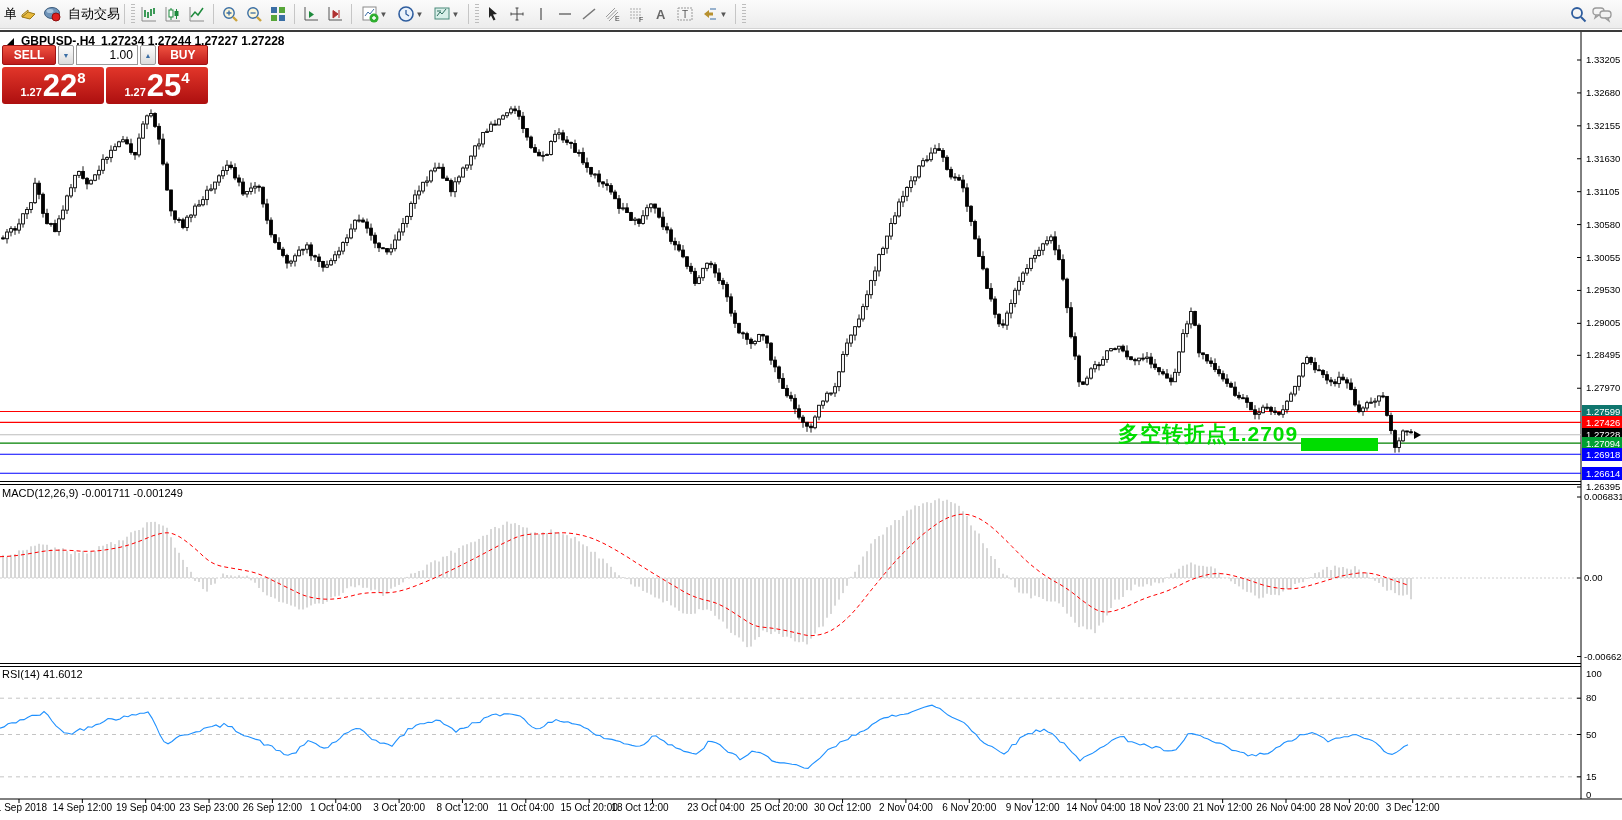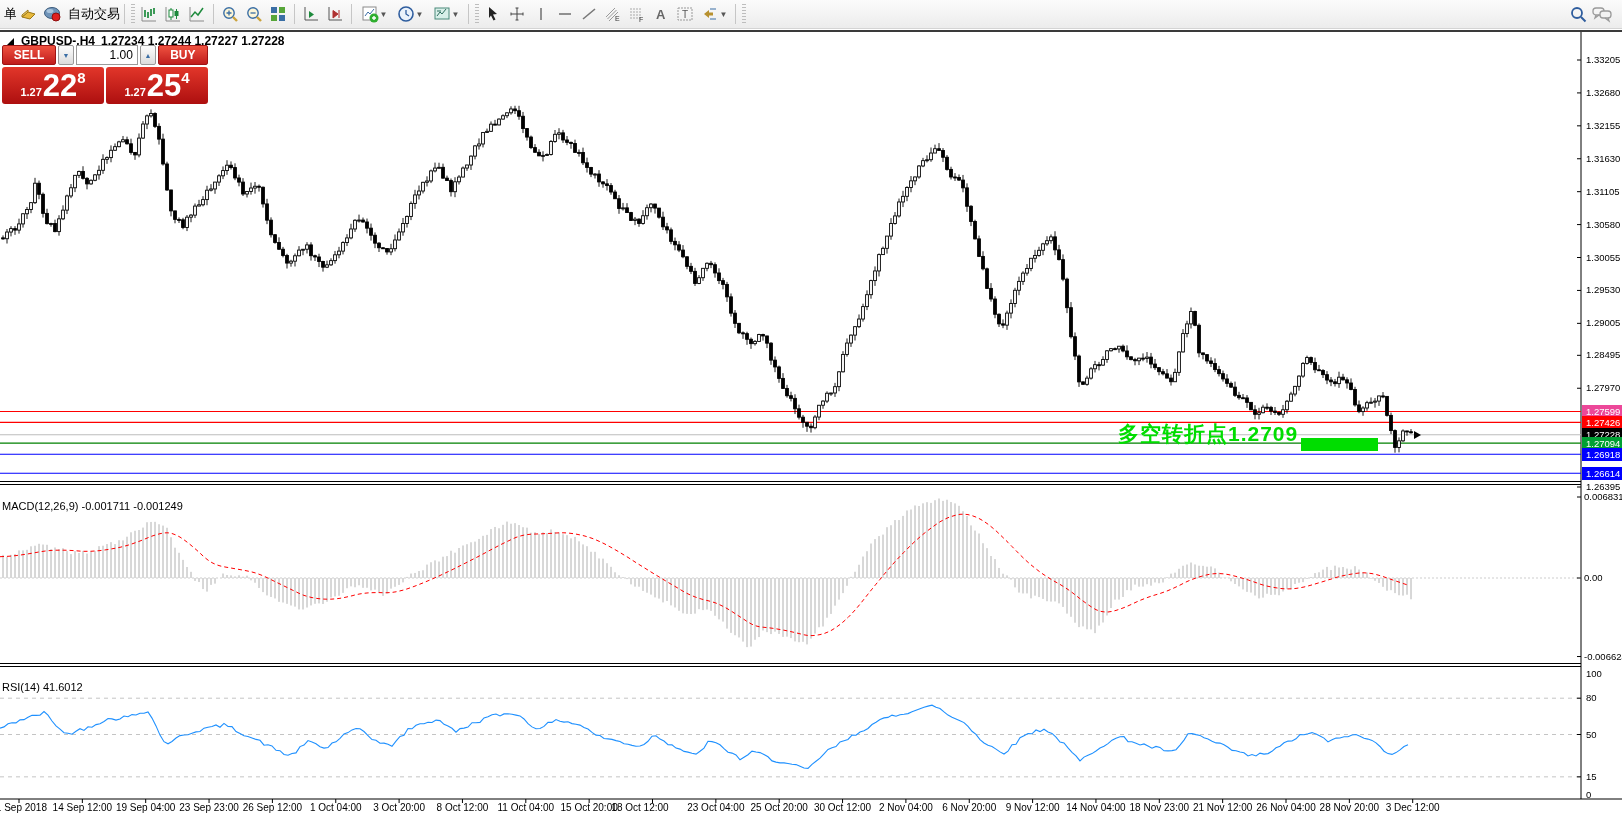--- a/index.html
+++ b/index.html
@@ -23,21 +23,21 @@
   .win-border-a{position:absolute;left:0;top:28px;width:1622px;height:1px;background:#d4d4d4;}
   .win-border-b{position:absolute;left:0;top:30px;width:1622px;height:2px;background:#3a3a3a;}
   
   .title-row{position:absolute;left:6px;top:34px;display:flex;align-items:center;gap:6px;
              font-size:12px;font-weight:bold;color:#000;}
   .chart-canvas{position:absolute;left:0;top:0;width:1622px;height:820px;}
   .labels-layer{position:absolute;left:0;top:0;width:1622px;height:820px;pointer-events:none;}
   .axlbl{position:absolute;font-size:9.5px;line-height:10px;color:#000;white-space:nowrap;}
   .levelbox{position:absolute;left:1582px;width:40px;height:13px;box-sizing:border-box;
             color:#fff;font-size:9.5px;line-height:13px;padding-left:4px;}
-  .panel-label{position:absolute;left:2px;font-size:11px;color:#000;white-space:nowrap;margin-top:13px;}
+  .panel-label{position:absolute;left:2px;font-size:11px;color:#000;white-space:nowrap;}
   .datelbl{position:absolute;top:802px;font-size:10px;color:#000;transform:translateX(-50%);white-space:nowrap;}
   .annotation{position:absolute;left:1118px;top:420px;font-size:21px;font-weight:bold;letter-spacing:1px;
               white-space:nowrap;}
   
   .trade-panel{position:absolute;left:2px;top:45px;width:206px;}
   .tp-row{display:flex;height:20px;gap:2px;}
   .btn-trade{background:linear-gradient(#ef5240,#c01c1c);color:#fff;font-weight:bold;font-size:12px;
              display:flex;align-items:center;justify-content:center;border-radius:2px;border:1px solid #9e1414;box-sizing:border-box;}
   .btn-sell{width:55px;} .btn-buy{width:51px;}
   .spinbtn{width:16px;background:linear-gradient(#fdfdfd,#dcdcdc);border:1px solid #9a9a9a;box-sizing:border-box;
@@ -1414,21 +1414,21 @@
       <div class="axlbl " style="left: 1586px; top: 120.837px;">1.32155</div>
       <div class="axlbl " style="left: 1586px; top: 153.756px; text-align: center;">1.31630</div>
       <div class="axlbl " style="left: 1586px; top: 186.674px;">1.31105</div>
       <div class="axlbl " style="left: 1586px; top: 219.593px;">1.30580</div>
       <div class="axlbl " style="left: 1586px; top: 252.511px;">1.30055</div>
       <div class="axlbl " style="left: 1586px; top: 285.43px;">1.29530</div>
       <div class="axlbl " style="left: 1586px; top: 318.348px;">1.29005</div>
       <div class="axlbl " style="left: 1586px; top: 350.326px;">1.28495</div>
       <div class="axlbl " style="left: 1586px; top: 383.245px;">1.27970</div>
       <div class="axlbl " style="left: 1586px; top: 482.001px;">1.26395</div>
-      <div class="levelbox" style="top: 405.007px; background: #ec4899;">1.27599</div>
+      <div class="levelbox" style="top: 405.007px; background: #0f766e;">1.27599</div>
       <div class="levelbox" style="top: 415.855px; background: rgb(255, 0, 0);">1.27426</div>
       <div class="levelbox" style="top: 428.27px; background: rgb(0, 0, 0);">1.27228</div>
       <div class="levelbox" style="top: 436.672px; background: rgb(0, 160, 51);">1.27094</div>
       <div class="levelbox" style="top: 447.707px; background: rgb(0, 0, 255);">1.26918</div>
       <div class="levelbox" style="top: 466.769px; background: rgb(0, 0, 255);">1.26614</div>
       <div class="axlbl " style="left: 1584px; top: 492.005px;">0.006831</div>
       <div class="axlbl " style="left: 1584px; top: 573px;">0.00</div>
       <div class="axlbl " style="left: 1584px; top: 651.541px;">-0.006624</div>
       <div class="axlbl " style="left: 1586px; top: 669px;">100</div>
       <div class="axlbl " style="left: 1586px; top: 790px;">0</div>

